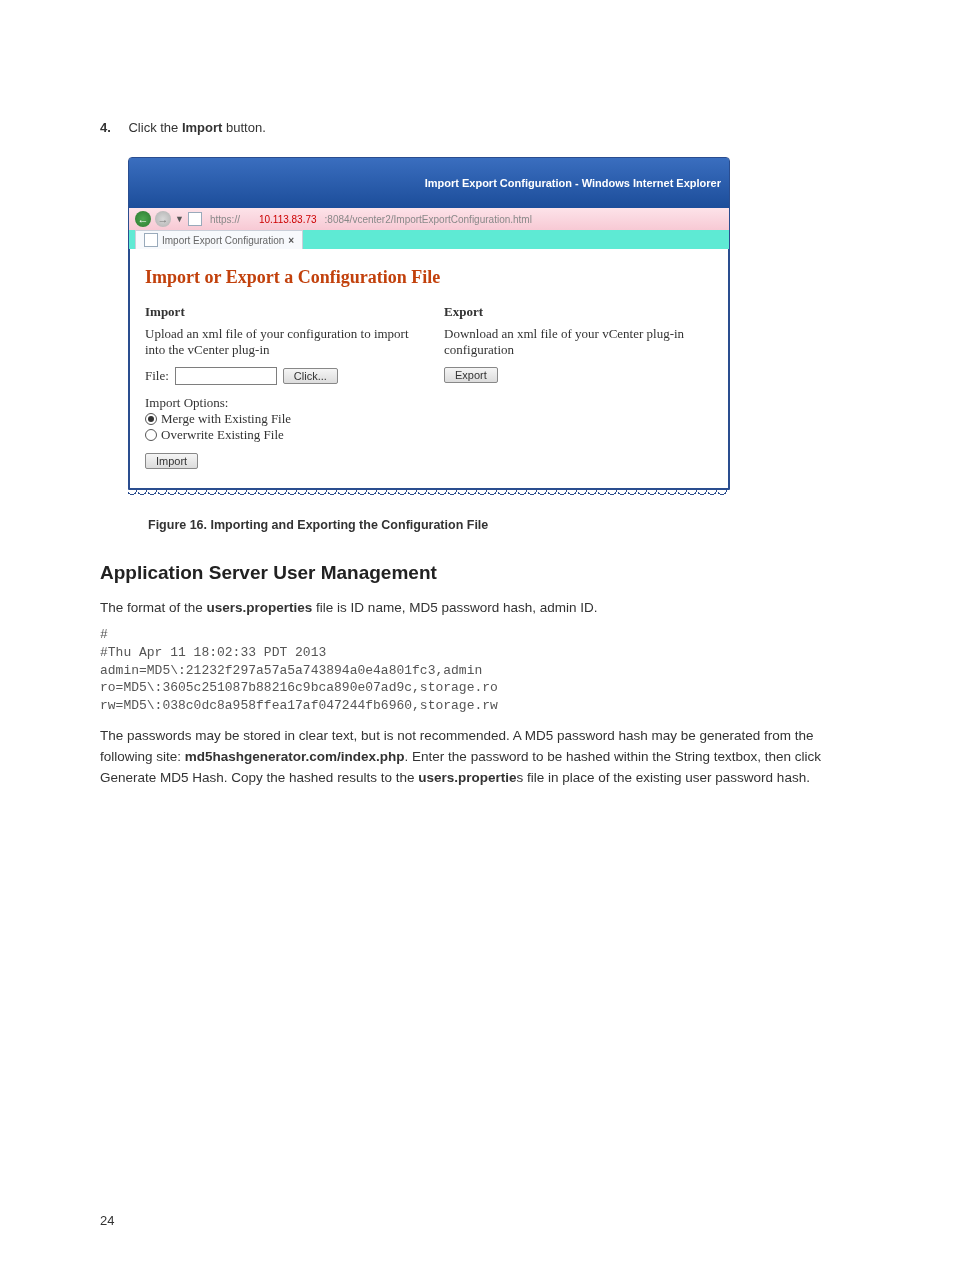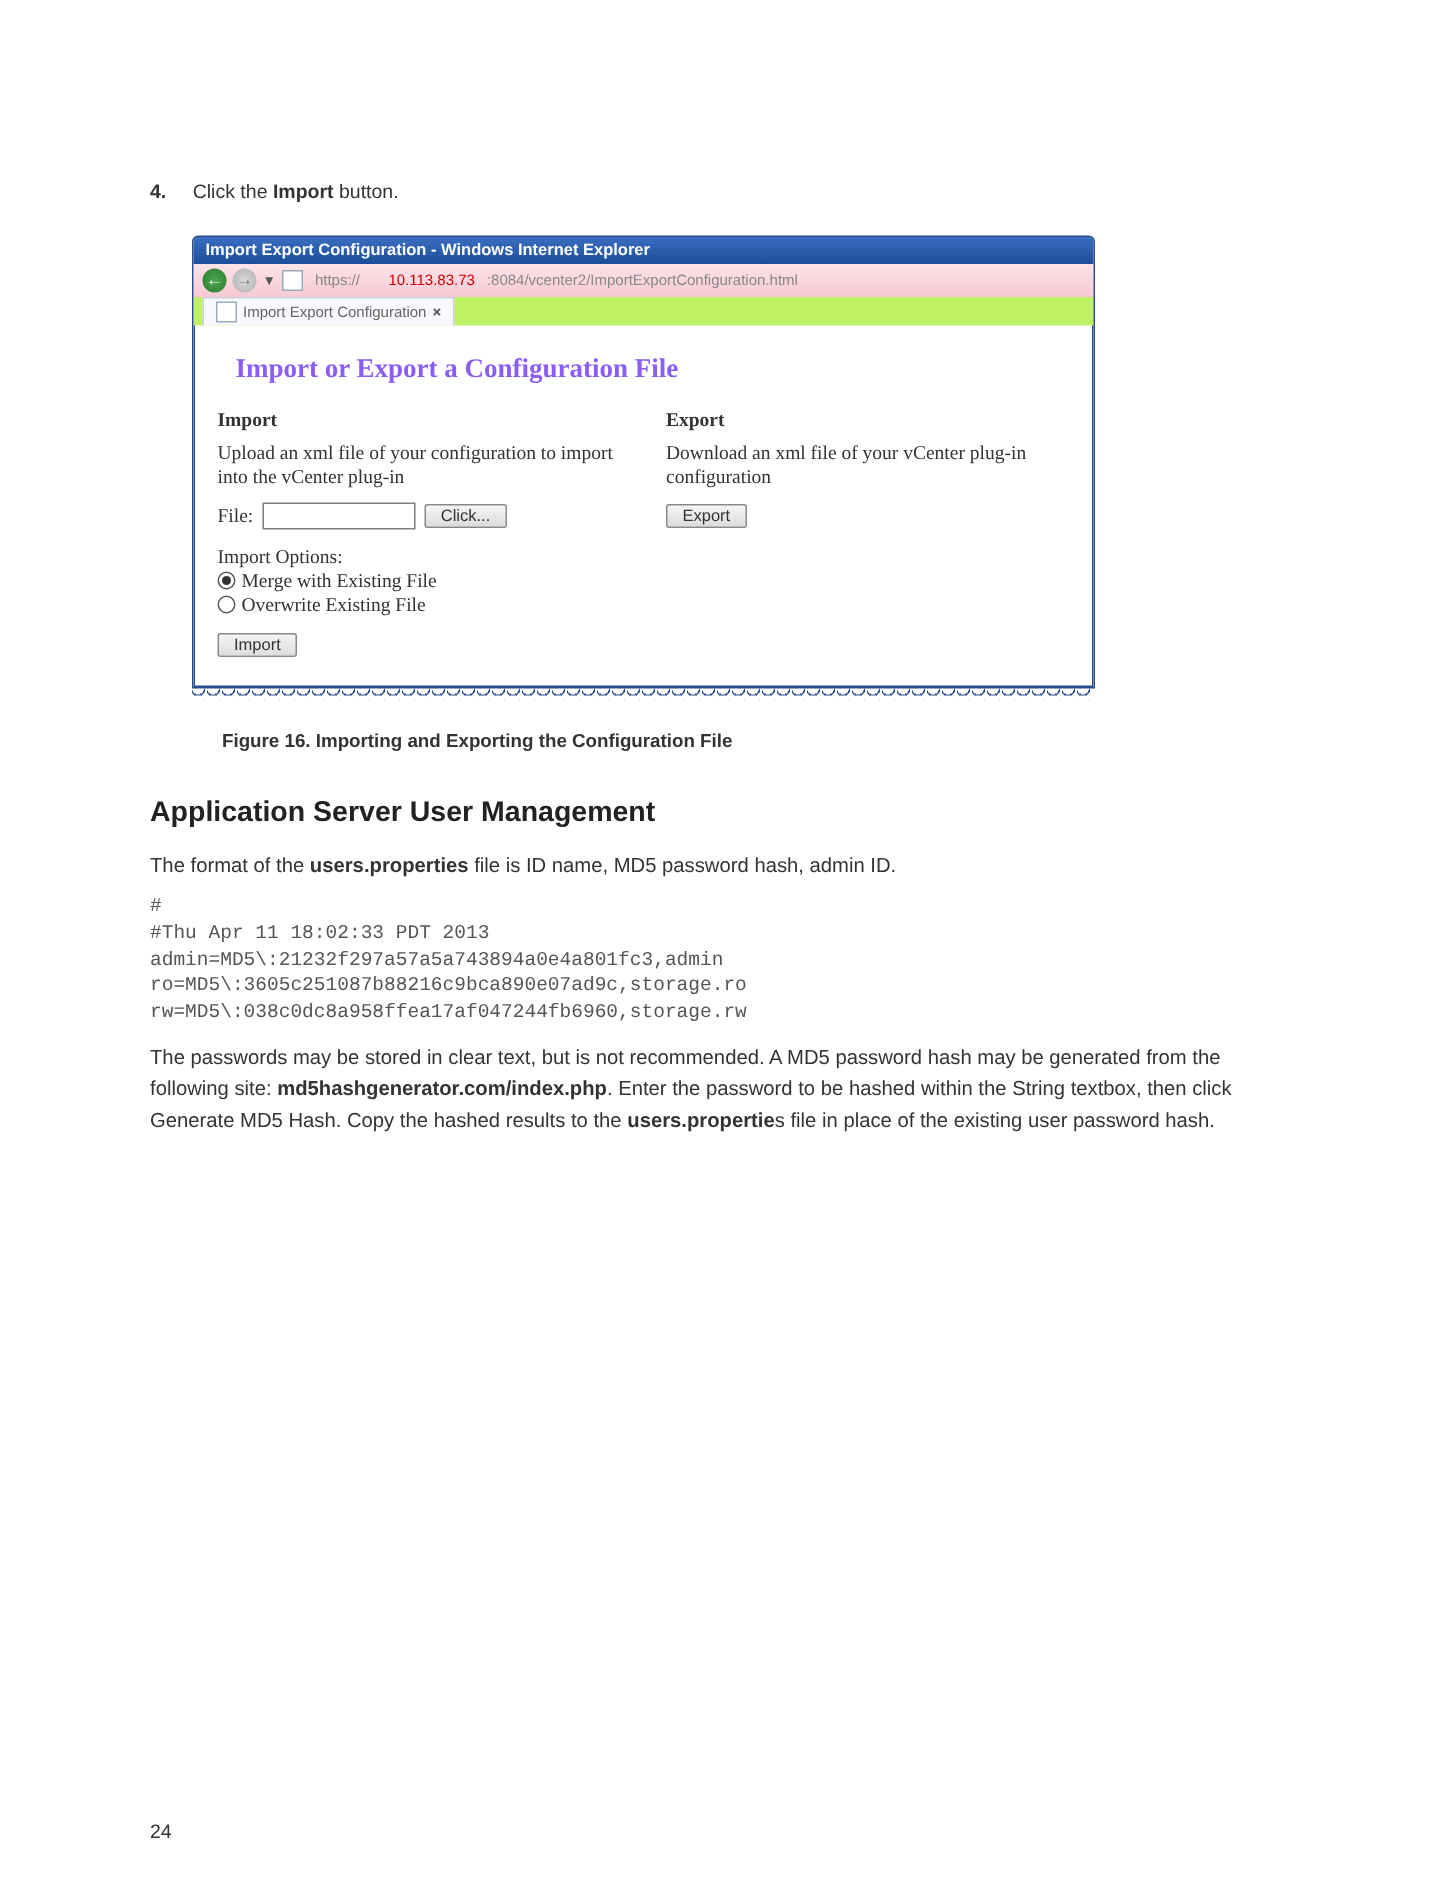--- a/index.html
+++ b/index.html
@@ -31,22 +31,23 @@
     background: #fff;
     position: relative;
     overflow: hidden;
     box-shadow: 0 0 0 1px #2a4d8f inset;
   }
   .ie-titlebar {
     background: linear-gradient(#3a6ebf, #1c4d9a);
     color: #fff;
     font-size: 11px;
     font-weight: 700;
-    padding: 3px 8px;
+    padding: 19px 8px;
     font-family: Tahoma, sans-serif;
+    text-align: right;
   }
   .ie-navbar {
     background: linear-gradient(#fde3e9, #f7c9d4);
     padding: 3px 6px;
     display: flex;
     align-items: center;
     gap: 4px;
     font-size: 10px;
     font-family: Tahoma, sans-serif;
   }
@@ -57,21 +58,21 @@
   }
   .nav-back { background: radial-gradient(#4ca74f,#2c7a30); }
   .nav-fwd  { background: radial-gradient(#d8d8d8,#b0b0b0); color:#777; }
   .nav-drop { color:#555; font-size:9px; }
   .url-segment { color:#888; margin-left:4px; }
   .url-host { color:#c00;margin-left:15px; }
   .page-icon {
     width:12px;height:12px;background:#fff;border:1px solid #9ab;display:inline-block;
   }
   .ie-tabs {
-    background:#bef264;
+    background:#5eead4;
     padding:0 6px;
     display:flex;
     font-size:10px;
     font-family:Tahoma,sans-serif;
   }
   .ie-tab {
     background:#f7f9fc;
     border:1px solid #c9cfd9;
     border-bottom:none;
     padding:2px 8px;
@@ -79,25 +80,25 @@
     align-items:center;
     gap:4px;
     color:#666;
   }
   .ie-tab .close { font-weight:bold; color:#555; }
   .ie-content {
     padding: 10px 16px 20px 16px;
     position: relative;
   }
   .ie-heading {
-    color:#8b5cf6;
+    color:#c2410c;
     font-family:"Times New Roman", serif;
     font-weight:700;
     font-size:18px;
-    margin: 8px 0 16px 12px;
+    margin: 8px 0 16px 0;
   }
   .cols { display:flex; gap:30px; }
   .col { flex:1; font-family:"Times New Roman", serif; font-size:13px; }
   .col h4 { font-size:13px; font-weight:700; margin:0 0 6px 0; }
   .col p { margin:0 0 8px 0; line-height:1.25; }
   .file-row { display:flex; gap:6px; align-items:center; margin:6px 0 10px 0; }
   .file-input { width:100px; height:16px; border:1px solid #7e7e7e; background:#fff; font-size:11px; }
   .win-btn {
     font-family:Tahoma,sans-serif;
     font-size:11px;

